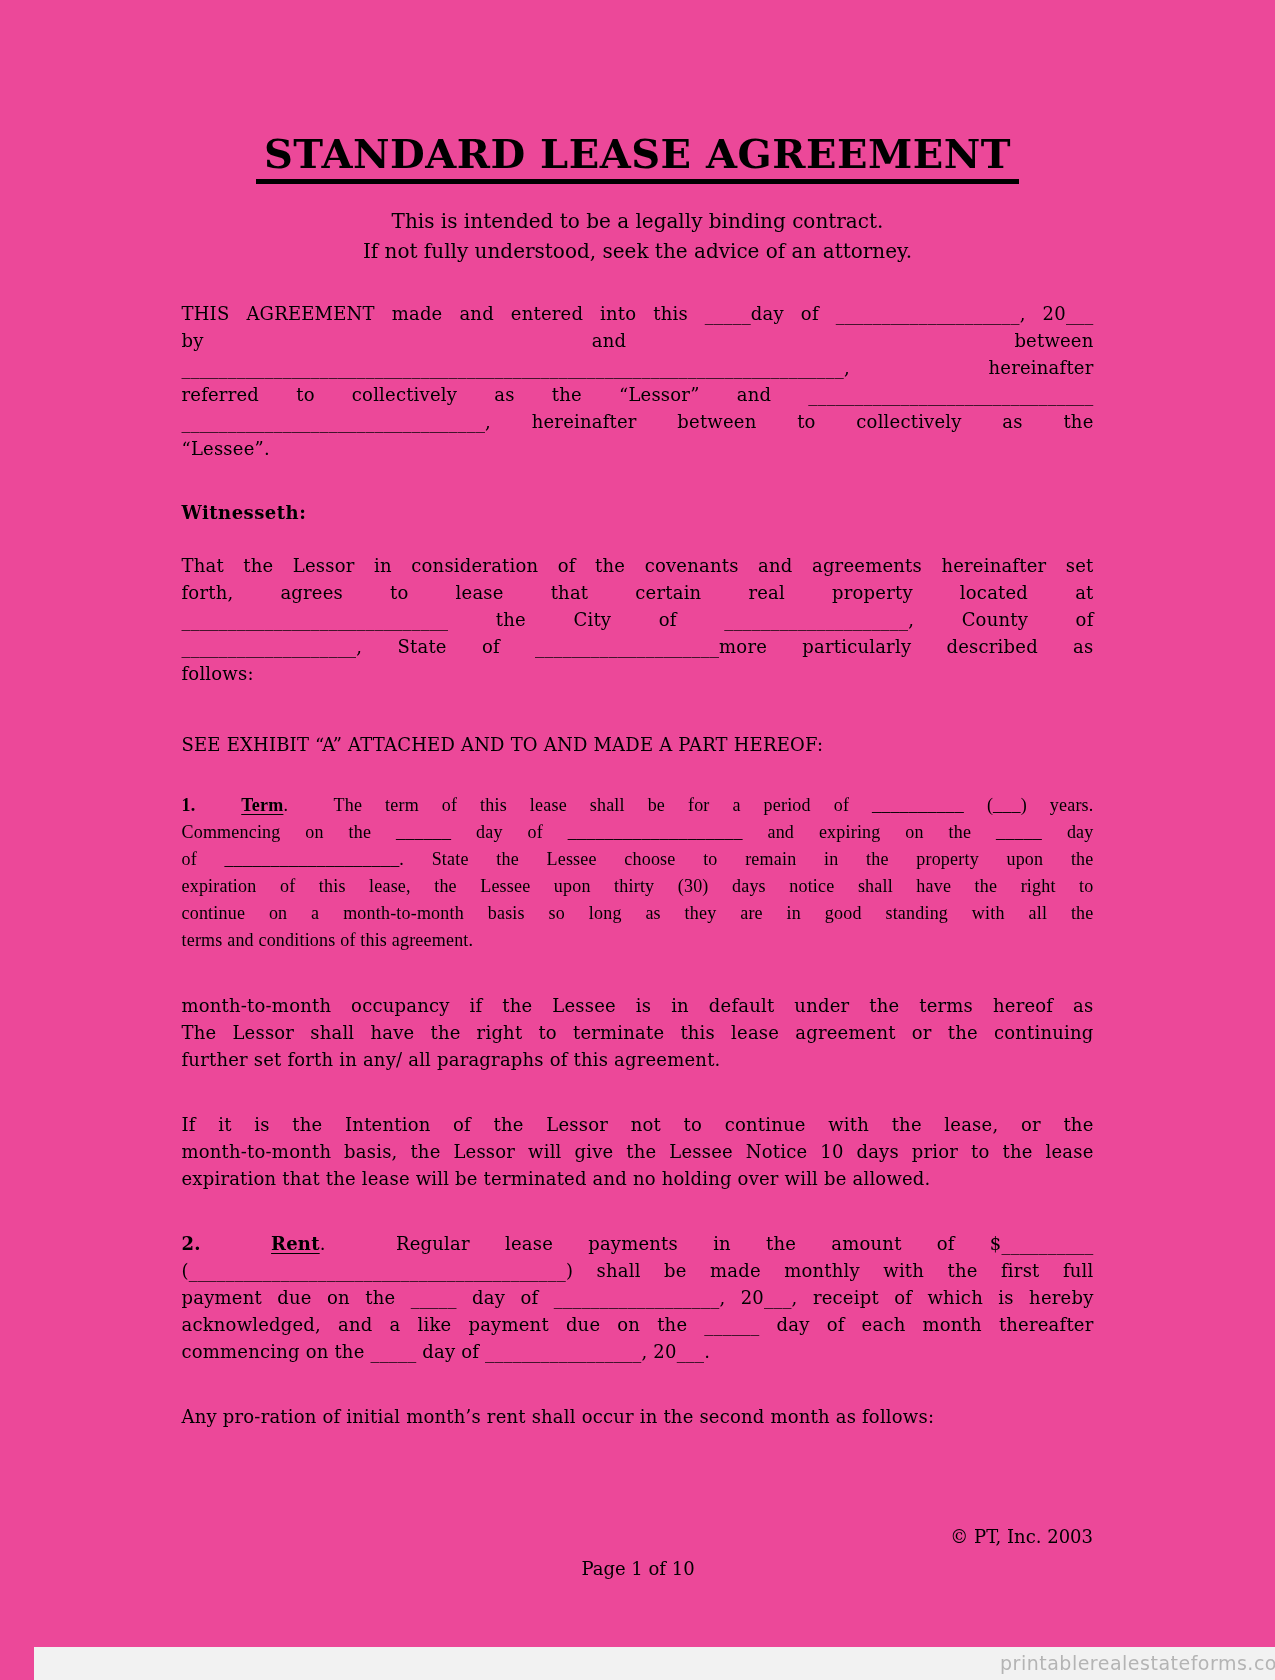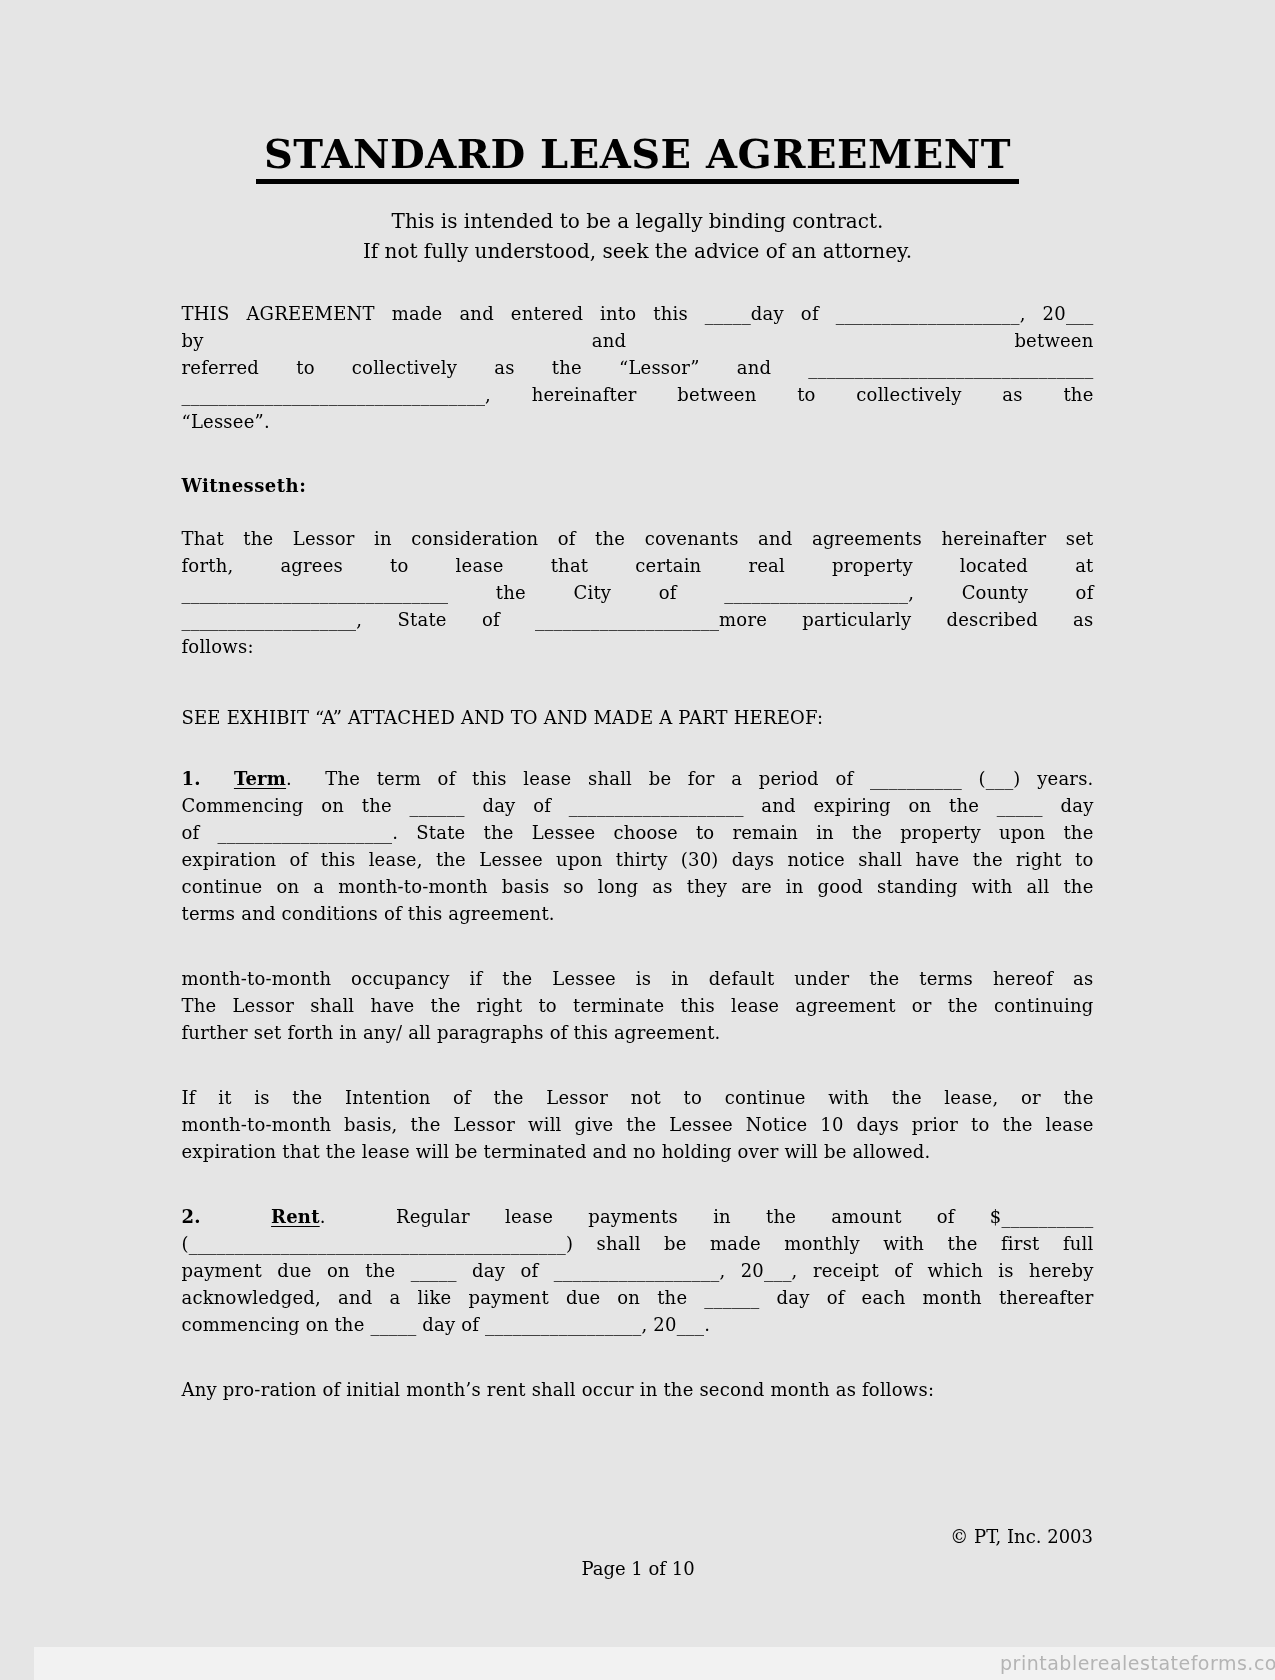--- a/index.html
+++ b/index.html
@@ -1,20 +1,20 @@
 <!DOCTYPE html>
 <html style="--bar-bg: #f2f2f2; --bar-text: #b4b4b4;"><head>
 <meta charset="utf-8">
 <style>
   html, body { margin: 0; padding: 0; background: #ffffff; }
   .canvas {
     position: relative;
     width: 1275px;
     height: 1680px;
-    background: #e5e5e5;
+    background: #ec4899;
     overflow: hidden;
     color: #000000;
     font-family: "DejaVu Serif", "Liberation Serif", serif;
   }
   .content {
     width: 912px;
     margin: 0 auto;
     padding-top: 132px;
   }
   .title-wrap { text-align: center; }
@@ -31,21 +31,21 @@
     margin-top: 22px;
     text-align: center;
     font-size: 20px;
     line-height: 30px;
   }
   .section { margin-top: 38px; }
   .section[data-name="opening-paragraph"]       { margin-top: 34px; }
   .section[data-name="witnesseth-heading"]      { margin-top: 36px; }
   .section[data-name="consideration-paragraph"] { margin-top: 24px; }
   .section[data-name="exhibit-line"]            { margin-top: 44px; }
-  .section[data-name="term-paragraph"]          { margin-top: 34px; }
+  .section[data-name="term-paragraph"]          { margin-top: 34px; font-family: Liberation Serif, serif; }
   .jline, .lline {
     font-size: 18px;
     line-height: 27px;
     letter-spacing: 0.2px;
   }
   .jline {
     text-align: justify;
     text-align-last: justify;
     -moz-text-align-last: justify;
   }
@@ -102,20 +102,21 @@
 
     <div class="subtitle" data-name="subtitle">
       <div data-name="subtitle-line">This is intended to be a legally binding contract.</div>
       <div data-name="subtitle-line">If not fully understood, seek the advice of an attorney.</div>
     </div>
 
     <div data-name="document-body">
         <div class="section" data-name="opening-paragraph">
           <div class="jline" data-name="paragraph-line">THIS AGREEMENT made and entered into this _____day of ____________________, 20___</div>
           <div class="jline" data-name="paragraph-line">by and between</div>
+          <div class="jline" data-name="paragraph-line">________________________________________________________________________, hereinafter</div>
           <div class="jline" data-name="paragraph-line">referred to collectively as the “Lessor” and _______________________________</div>
           <div class="jline" data-name="paragraph-line">_________________________________, hereinafter between to collectively as the</div>
           <div class="lline" data-name="paragraph-line">“Lessee”.</div>
         </div>
         <div class="section" data-name="witnesseth-heading">
           <div class="heading" data-name="section-heading">Witnesseth:</div>
         </div>
         <div class="section" data-name="consideration-paragraph">
           <div class="jline" data-name="paragraph-line">That the Lessor in consideration of the covenants and agreements hereinafter set</div>
           <div class="jline" data-name="paragraph-line">forth, agrees to lease that certain real property located at</div>

